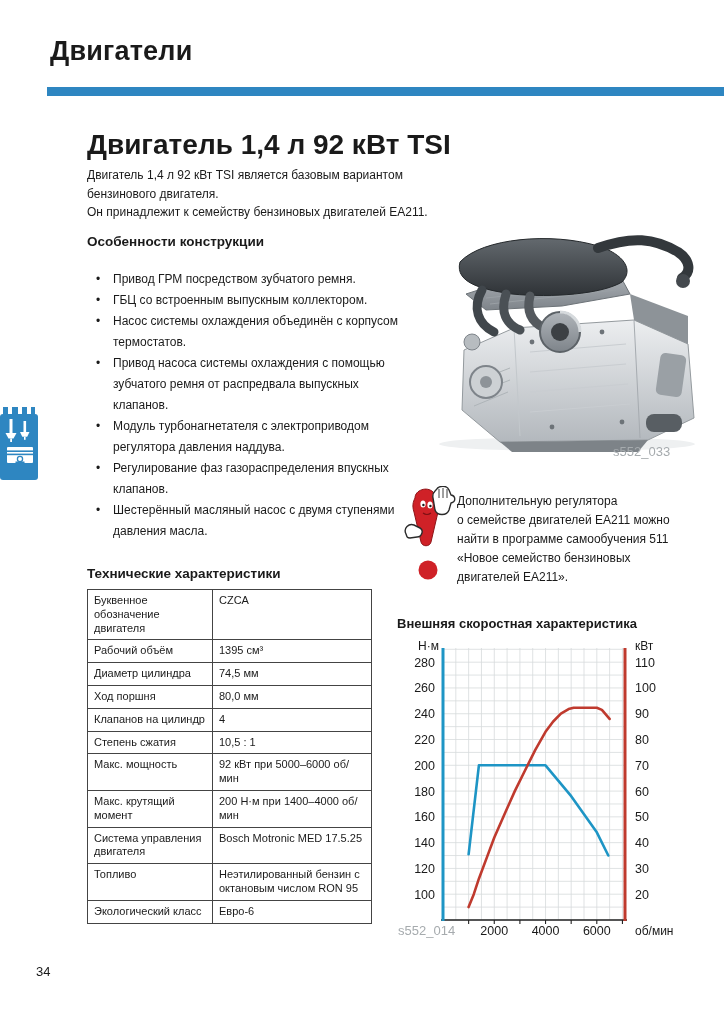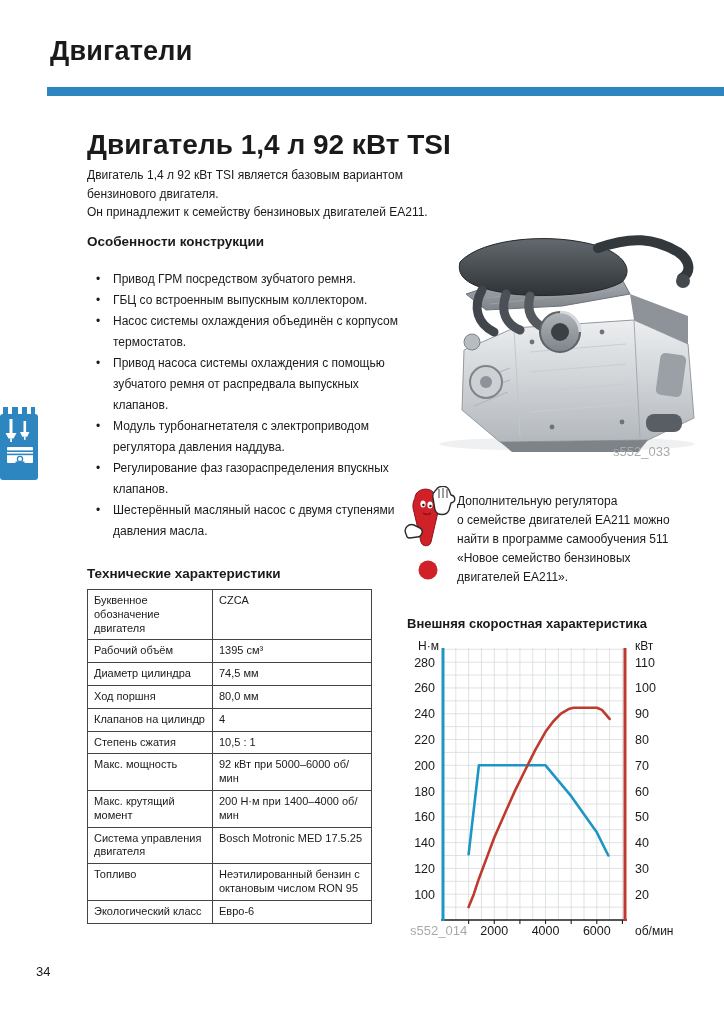--- a/index.html
+++ b/index.html
@@ -20,22 +20,22 @@
   .fig-caption{color:#a6abae;font-size:13px;}
   .note-text{left:457px;top:492px;width:266px;font-size:12px;line-height:19px;}
   .specs-heading{left:87px;top:566px;font-size:13.5px;font-weight:bold;}
   table.specs{left:87px;top:589px;border-collapse:collapse;width:285px;}
   table.specs td{
     border:1px solid #444;font-size:11px;line-height:13.8px;
     padding:4px 6px;vertical-align:top;
   }
   td.c1{width:114px;}
   td.c2{width:149px;}
-  .chart-title{left:397px;top:616px;font-size:13px;font-weight:bold;margin-left:10px;}
-  .chart-caption{left:398px;top:923px;margin-left:12px;}
+  .chart-title{left:397px;top:616px;font-size:13px;font-weight:bold;}
+  .chart-caption{left:398px;top:923px;}
   .page-number{left:36px;top:964px;font-size:13px;}
   svg text{font-family:"Liberation Sans","DejaVu Sans",sans-serif;}
 </style>
 </head>
 <body>
 
 <div class="abs chapter-title">Двигатели</div>
 <div class="abs rule" style="background:#2e86c1;"></div>
 
 <div class="abs section-title">Двигатель 1,4 л 92 кВт TSI</div>

